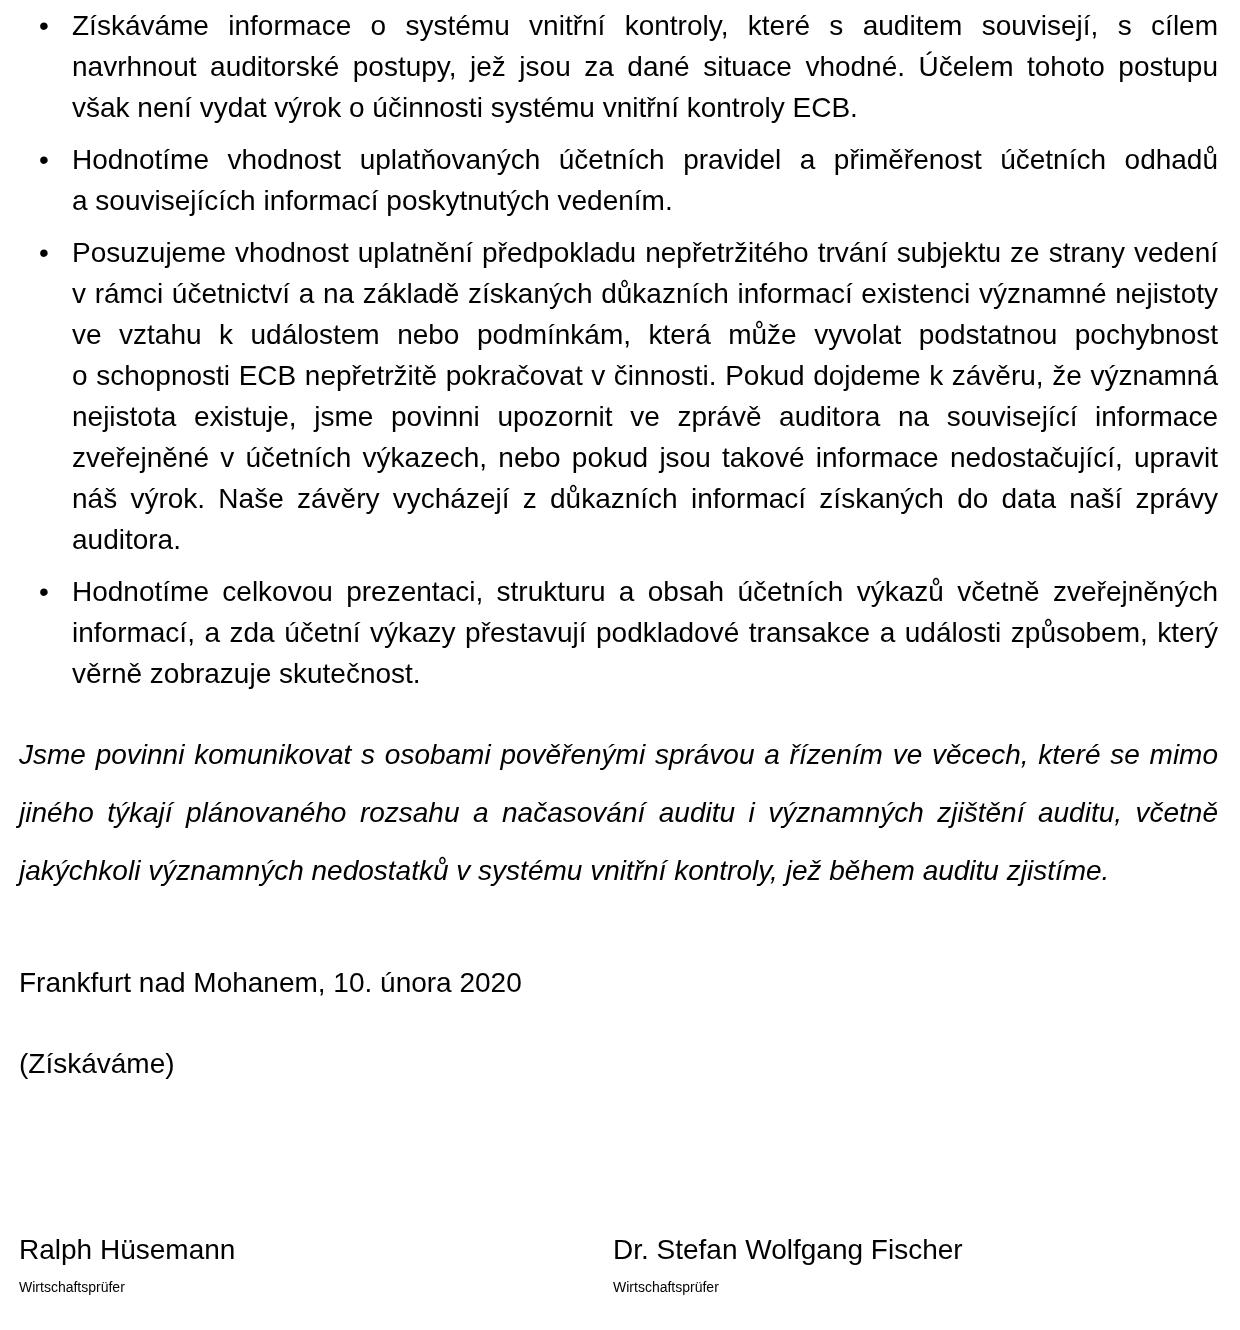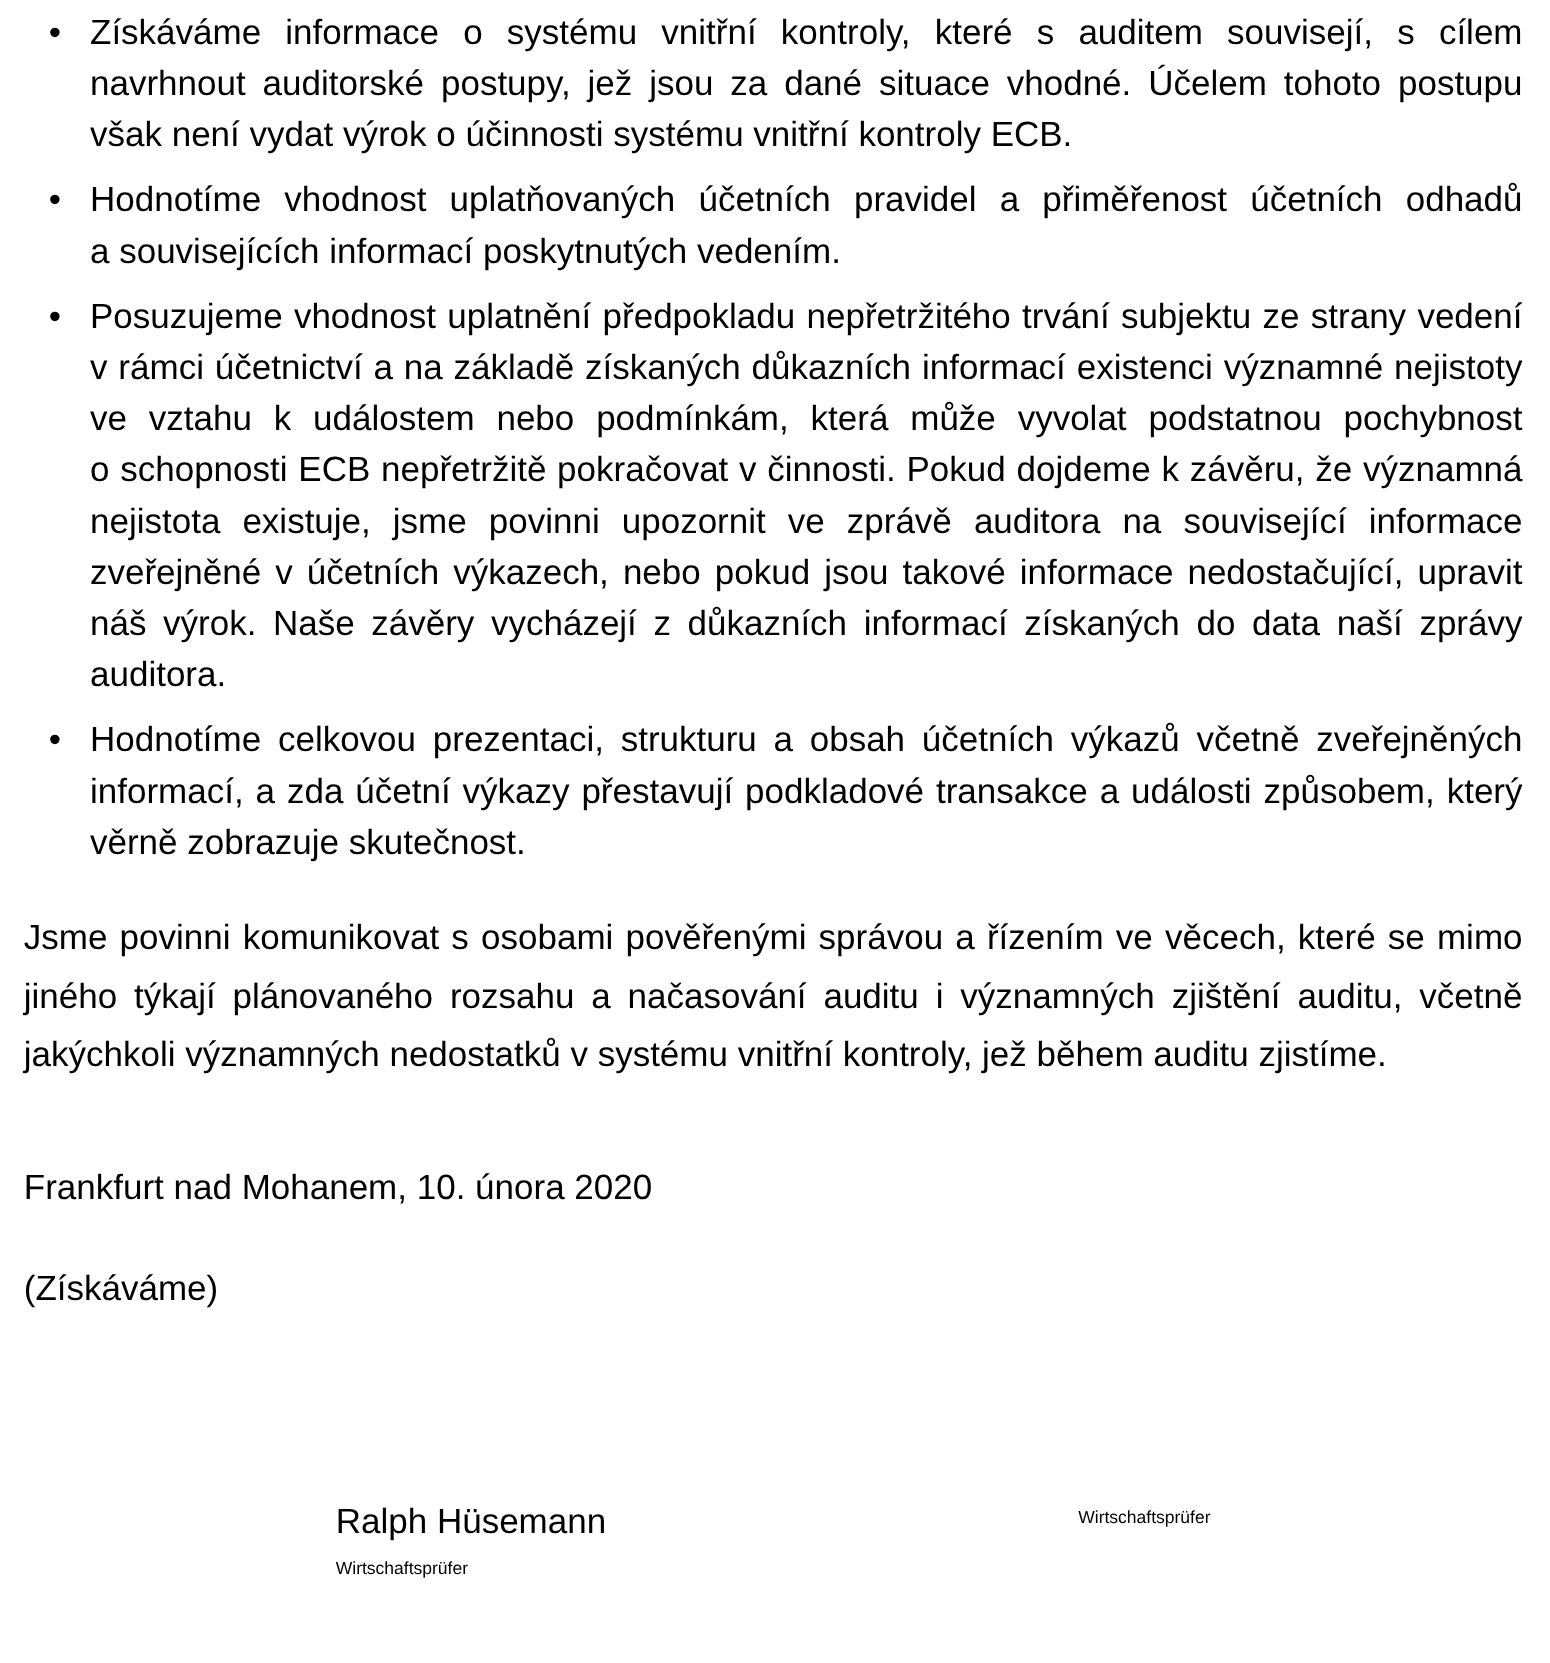--- a/index.html
+++ b/index.html
@@ -38,38 +38,38 @@
     position: absolute;
     left: 20px;
     top: 0;
     line-height: 41px;
   }
   ul.bullets li p {
     margin: 0;
   }
   .para {
     margin: 32px 0 16px 0;
-    line-height: 47px;
+    line-height: 58px;
     text-align: justify;
+    font-style: italic;
   }
   .place-date {
     margin: 62px 0 0 0;
     line-height: 41px;
   }
   .company {
     margin: 42px 0 0 0;
     line-height: 38px;
   }
   .company p {
     margin: 0;
   }
   .signatures {
     display: flex;
     margin-top: 146px;
-    justify-content: center;
   }
   .sig {
     display: block;
   }
   .sig.left {
     width: 594px;
     flex: 0 0 594px;
   }
   .sig-name {
     margin: 0;
@@ -113,17 +113,18 @@
   <div class="company">
     <p>(Získáváme)</p>
   </div>
 
   <div class="signatures">
     <div class="sig left">
       <p class="sig-name">Ralph Hüsemann</p>
       <p class="sig-title">Wirtschaftsprüfer</p>
     </div>
     <div class="sig right">
+      <p class="sig-name">Dr. Stefan Wolfgang Fischer</p>
       <p class="sig-title">Wirtschaftsprüfer</p>
     </div>
   </div>
 
 </div>
 
 </body></html>

